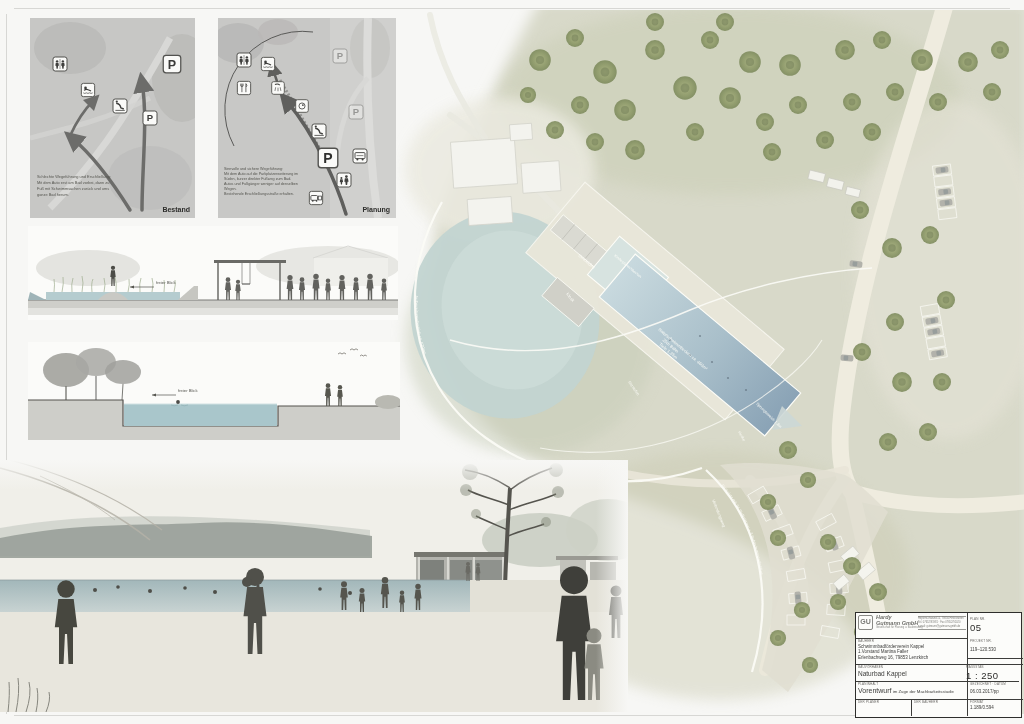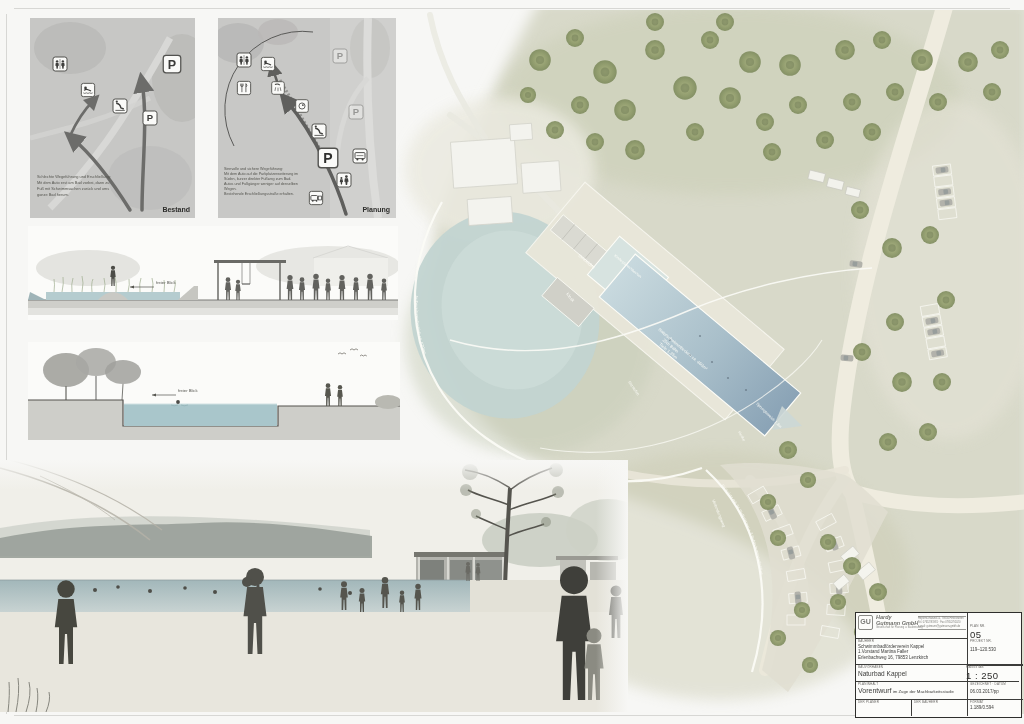--- a/index.html
+++ b/index.html
@@ -644,21 +644,21 @@
       <span>Hardy</span><br>
       <span>Gutmann GmbH</span>
       <small>Gesellschaft für Planung u. Bauberatung</small>
     </div>
     <div class="contact">
       <span>Heptenschwand 15, 79856 Hinterzarten</span><br>
       <span>Tel. 07652/91981 · Fax 07652/91020</span><br>
       <span>e-mail: gutmann@gutmann-gmbh.de</span>
     </div>
   </div>
-  <div class="cell" style="left:112px;top:11px;width:55px;height:42px;border-bottom:.7px solid">
+  <div class="cell" style="left:112px;top:4px;width:55px;height:42px;border-bottom:.7px solid">
     <span class="lab">PLAN NR.</span>
     <span class="v big">05</span>
   </div>
 
   <div class="cell" style="left:0;top:26px;width:112px;height:26px;border-bottom:.7px solid;border-right:.7px solid">
     <span class="lab">BAUHERR</span>
     <span class="v">Schwimmbadförderverein Kappel</span>
     <span class="v">1.Vorstand Martina Faller</span>
     <span class="v">Erlenbachweg 16, 79853 Lenzkirch</span>
   </div>

